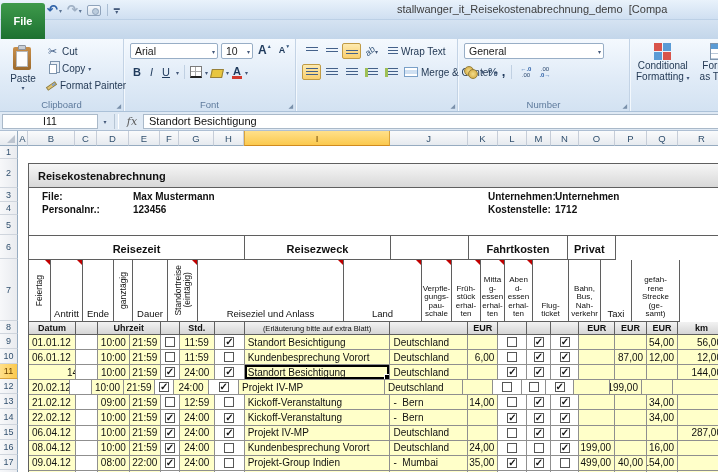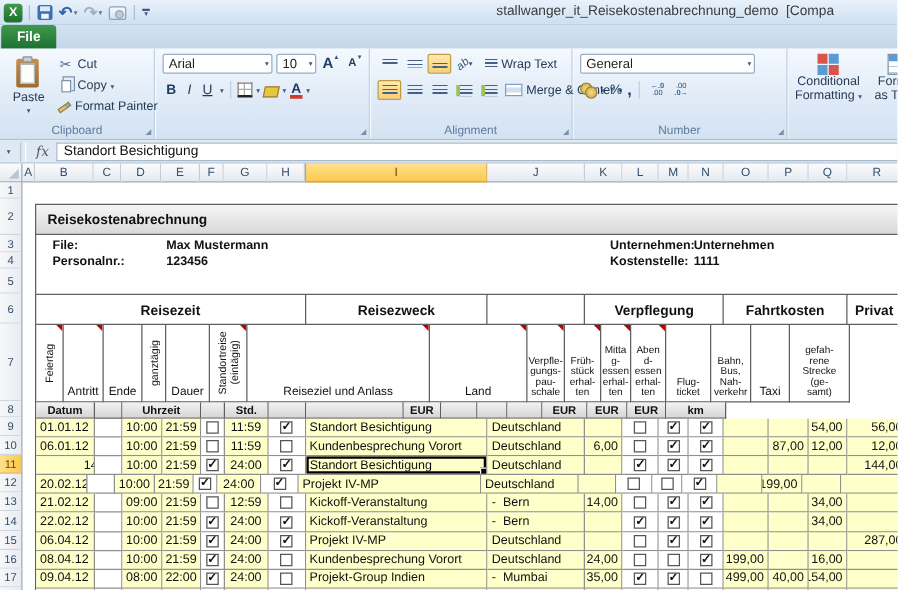--- a/index.html
+++ b/index.html
@@ -22,21 +22,21 @@
   .redo{color:#9fb0c4;font-size:13px;line-height:12px;font-weight:bold;}
   .qarr{font-size:6px;color:#5d7595;margin-left:1px;}
   .camico{width:14px;height:11px;border:1px solid #8fa3bb;background:linear-gradient(#f6f9fc,#d6e2ef);border-radius:2px;position:relative;}
   .camico::before{content:"";position:absolute;left:4px;top:2px;width:5px;height:5px;border:1px solid #8fa3bb;border-radius:50%;background:#bcd;}
   .qatdrop{display:flex;flex-direction:column;align-items:center;font-size:6px;color:#44597a;line-height:4px;padding:2px 1px;}
   .wtitle{position:absolute;left:397px;top:3px;font-size:11px;color:#3c3c3c;white-space:pre;overflow:hidden;width:321px;}
 
   
   .tabstrip{position:absolute;left:0;top:20px;width:718px;height:19px;
     background:linear-gradient(#d5e3f2,#c3d6ea);display:flex;align-items:flex-end;}
-  .filetab{width:44px;height:19px;background:linear-gradient(#3e9a4b,#1d7131);color:#fff;
+  .filetab{width:44px;height:36px;background:linear-gradient(#3e9a4b,#1d7131);color:#fff;
     font-size:11px;font-weight:bold;display:flex;align-items:center;justify-content:center;
     border-radius:3px 3px 0 0;margin-left:1px;}
   .tabs{display:flex;height:19px;}
   .tab{height:19px;padding:0 10px;font-size:11px;color:#1e3c5c;display:flex;align-items:center;white-space:nowrap;}
   .tab.active{background:linear-gradient(#fdfeff,#ebf2fa);border:1px solid #8fa8c2;border-bottom:none;
     border-radius:2px 2px 0 0;color:#15365a;}
 
   
   .ribbon{position:absolute;left:0;top:39px;width:718px;height:73px;
     background:linear-gradient(#f4f9fe,#e0ebf7 55%,#d3e2f2);border-bottom:1px solid #abc1d8;}
@@ -255,20 +255,21 @@
       <span class="fmt unde">U</span>
       <span class="arr">▾</span>
       <span class="vsep"></span>
       <span class="bord"></span>
       <span class="arr">▾</span>
       <span class="fill"></span>
       <span class="arr">▾</span>
       <span class="fcol">A</span>
       <span class="arr">▾</span>
     </div>
+    <div class="glabel">Font</div>
     <span class="lnch">◢</span>
   </section>
 
   <section class="grp" style="left:296px;width:162px">
     <div class="frow" style="top:4px;gap:1px;">
       <span class="albtn">
           <span class="bars barsT"></span>
         </span>
       <span class="albtn">
           <span class="bars" style="height:6px"></span>
@@ -300,21 +301,20 @@
         </span>
       <span class="albtn">
           <span class="ind"></span>
         </span>
       <span class="wbtn" style="margin-left:2px">
           <span class="mrg"></span>
           <span>Merge &amp; Center</span>
           <span class="arr">▾</span>
         </span>
     </div>
-    <div class="glabel">Alignment</div>
     <span class="lnch">◢</span>
   </section>
 
   <section class="grp" style="left:458px;width:172px">
     <div class="frow" style="top:4px;">
       <span class="combo" style="width:140px">
           <span>General</span>
           <span class="arr">▾</span>
         </span>
     </div>
@@ -352,20 +352,21 @@
       <span class="bigbtn">
         <span class="fticon"></span>
         <span>Format</span>
         <span>as Table</span>
       </span>
     </div>
   </section>
 </div>
 
 <div class="fbar">
+  <div class="namebox">I11</div>
   <div class="nbarr">▾</div>
   <div class="fsep"></div>
   <div class="fx">fx</div>
   <div class="finput">Standort Besichtigung</div>
 </div>
 
 <div class="sheet">
   <div class="chead">
     <div class="corner">
         <span class="ctri"></span>
@@ -416,27 +417,26 @@
         <span>Reisekostenabrechnung</span>
       </div>
     <div class="fbody"></div>
     <span class="ilabel b" style="left:24px;top:45px">File:</span>
     <span class="ilabel b" style="left:115px;top:45px">Max Mustermann</span>
     <span class="ilabel b" style="left:470px;top:45px">Unternehmen:</span>
     <span class="ilabel b" style="left:537px;top:45px">Unternehmen</span>
     <span class="ilabel b" style="left:24px;top:58px">Personalnr.:</span>
     <span class="ilabel b" style="left:115px;top:58px">123456</span>
     <span class="ilabel b" style="left:470px;top:58px">Kostenstelle:</span>
-    <span class="ilabel b" style="left:537px;top:58px">1111</span>
+    <span class="ilabel b" style="left:537px;top:58px">1712</span>
     <div id="grid">
         <div class="grow r6" style="height: 24px;">
           <div class="gc " style="width: 216px;">Reisezeit</div>
           <div class="gc " style="width: 146px;">Reisezweck</div>
           <div class="gc " style="width: 78px;"></div>
-          <div class="gc " style="width: 111px;">Verpflegung</div>
           <div class="gc " style="width: 99px;">Fahrtkosten</div>
           <div class="gc left" style="width: 48px;">Privat</div>
         </div>
         <div class="grow r7" style="height: 62px;">
           <div class="gc vcell" style="width: 22px;"><span class="vtext">Feiertag</span><div class="cmark"></div></div>
           <div class="gc" style="width: 32px;"><span class="">Antritt</span><div class="cmark"></div></div>
           <div class="gc" style="width: 31px;"><span class="">Ende</span></div>
           <div class="gc vcell" style="width: 19px;"><span class="vtext">ganztägig</span></div>
           <div class="gc" style="width: 35px;"><span class="">Dauer</span></div>
           <div class="gc vcell" style="width: 30px;"><span class="vtext">Standortreise
@@ -474,20 +474,21 @@
 (ge-
 samt)</span></div>
         </div>
         <div class="grow r8" style="height: 13px;">
           <div class="gc " style="width: 47px;">Datum</div>
           <div class="gc " style="width: 22px;"></div>
           <div class="gc " style="width: 63px;">Uhrzeit</div>
           <div class="gc " style="width: 19px;"></div>
           <div class="gc " style="width: 35px;">Std.</div>
           <div class="gc " style="width: 30px;"></div>
+          <div class="gc note" style="width: 146px;">(Erläuterung bitte auf extra Blatt)</div>
           <div class="gc " style="width: 78px;"></div>
           <div class="gc " style="width: 30px;">EUR</div>
           <div class="gc " style="width: 29px;"></div>
           <div class="gc " style="width: 24px;"></div>
           <div class="gc " style="width: 28px;"></div>
           <div class="gc " style="width: 36px;">EUR</div>
           <div class="gc " style="width: 32px;">EUR</div>
           <div class="gc " style="width: 31px;">EUR</div>
           <div class="gc " style="width: 48px;">km</div>
         </div>

